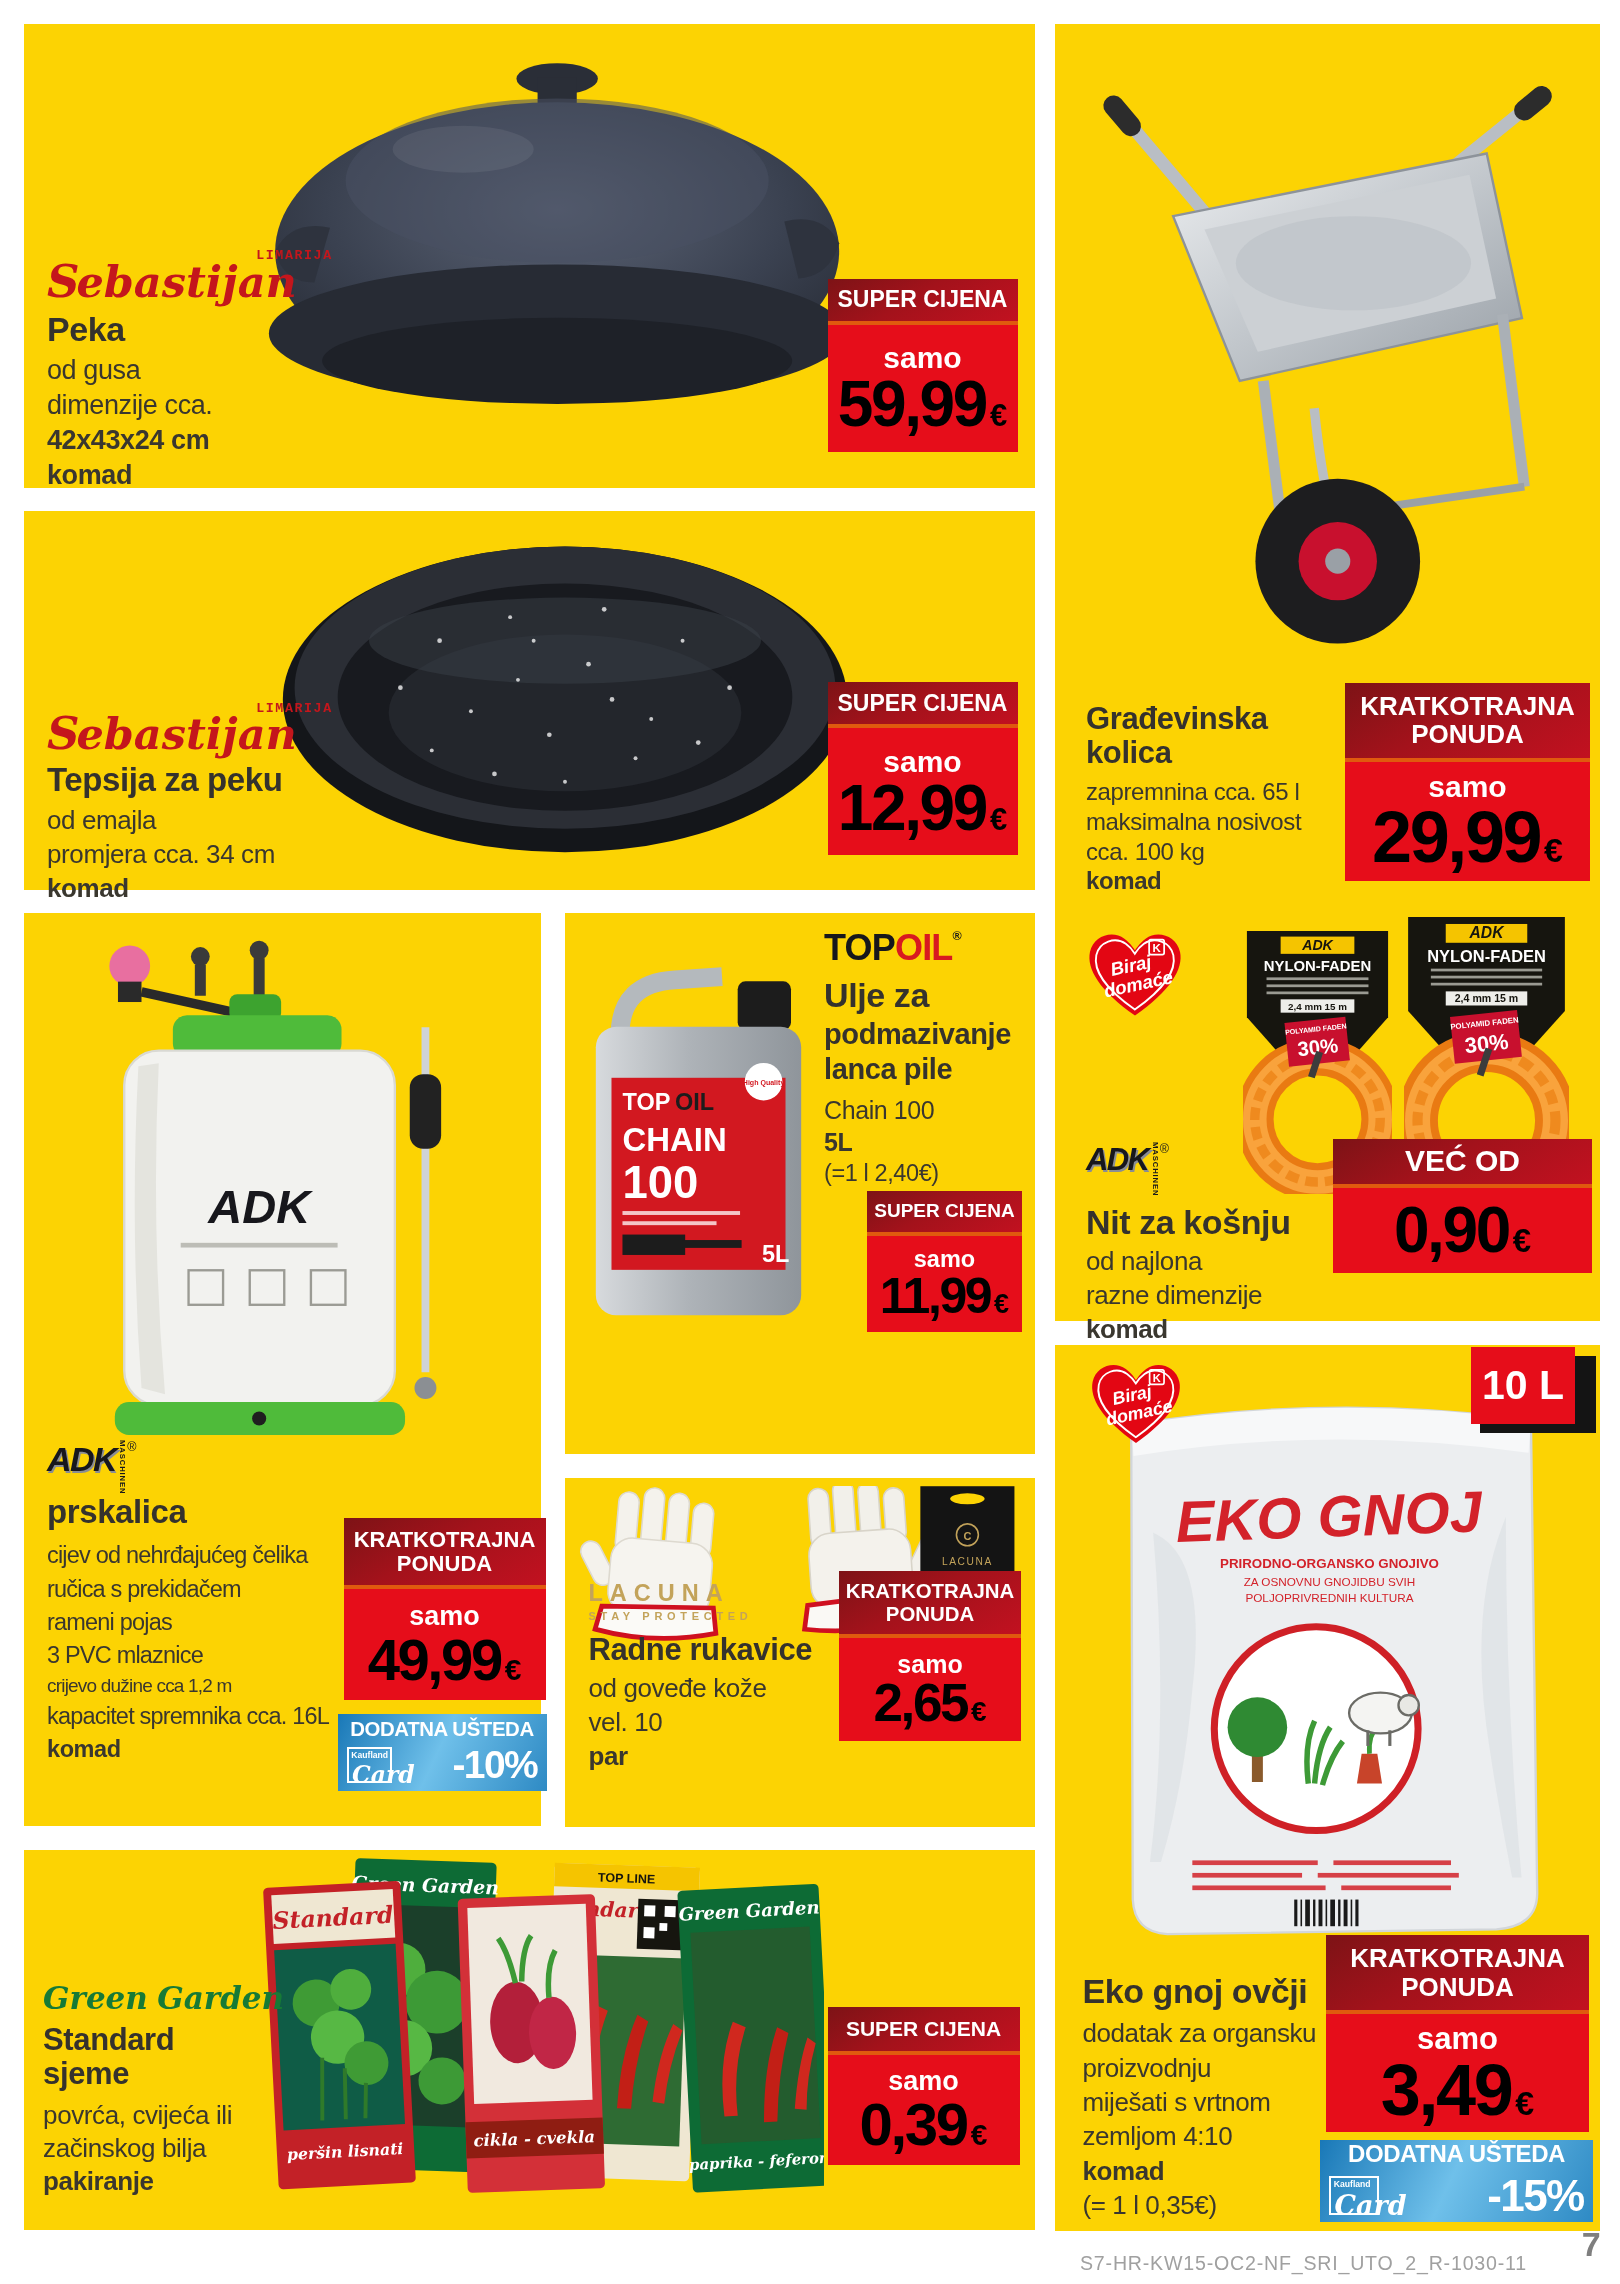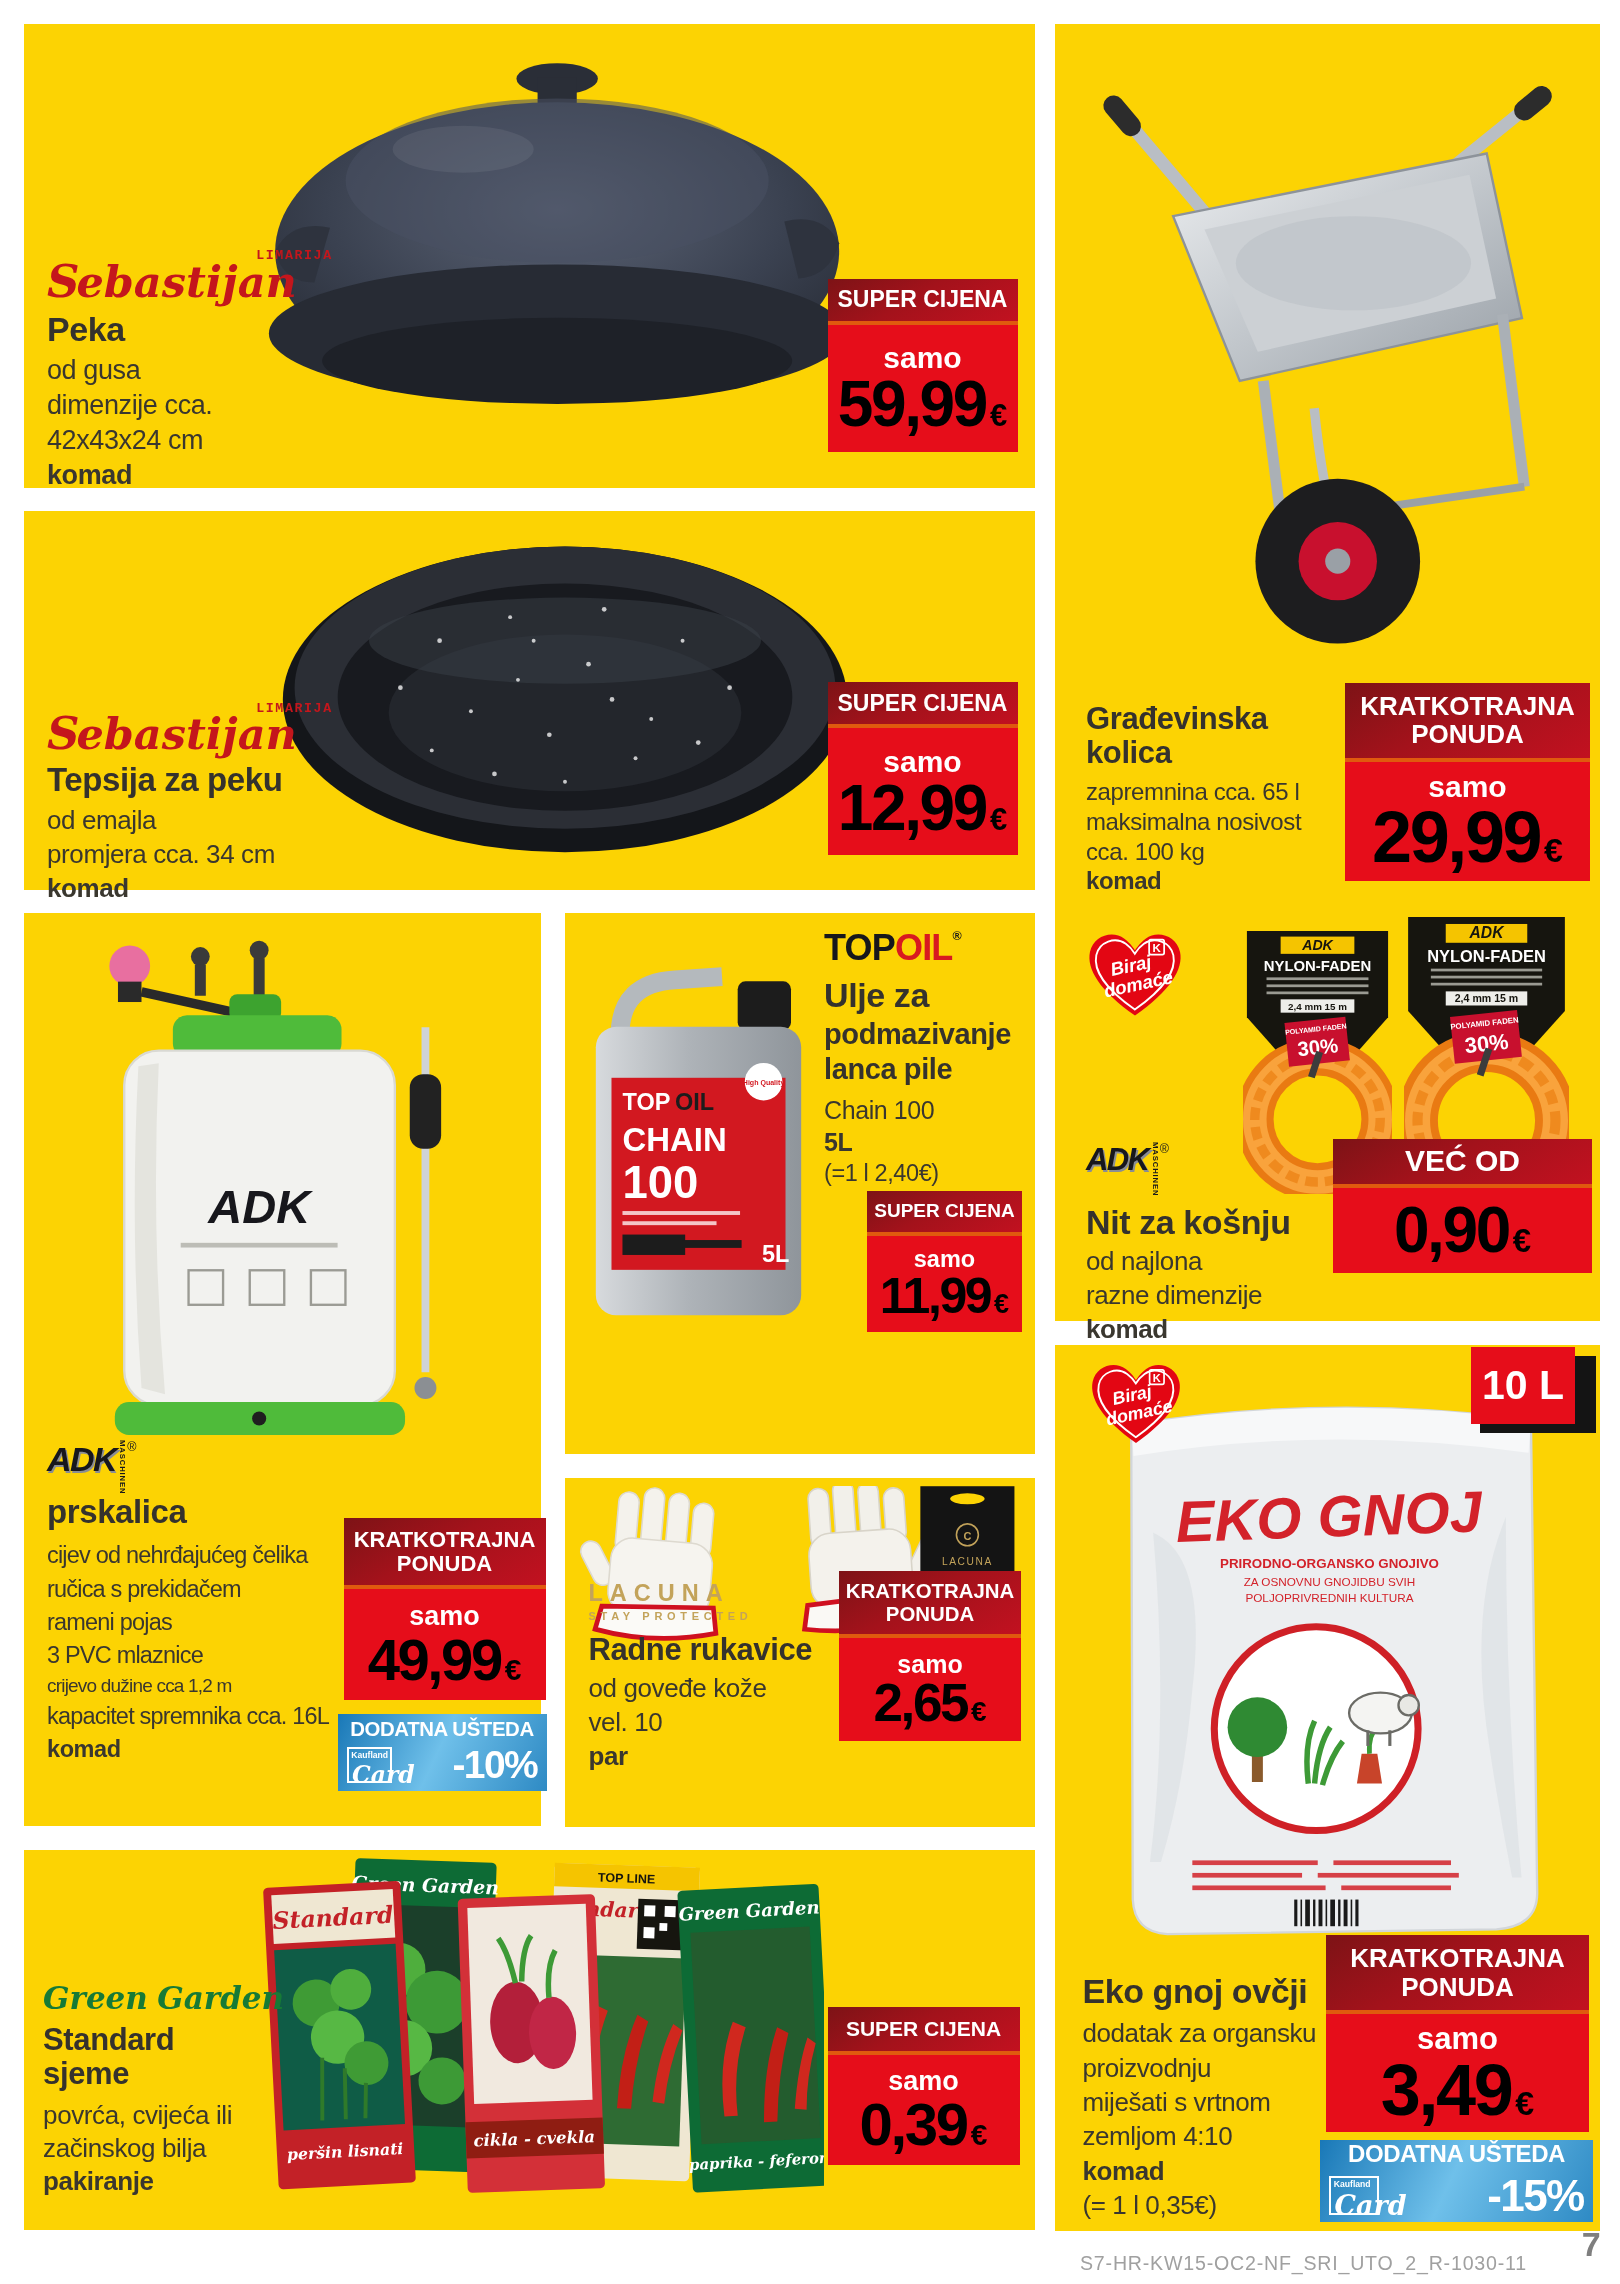--- a/index.html
+++ b/index.html
@@ -94,21 +94,21 @@
       <ellipse cx="300" cy="160" rx="90" ry="30" fill="#ffffff" opacity="0.07"></ellipse>
     </svg>
     <div class="abs" style="left:23.5px;top:235px;width:282px;">
       <div class="seb">
         <span class="s1">S</span><span class="s2">ebastijan</span>
         <span class="lim">LIMARIJA</span>
       </div>
       <div class="ptitle" style="font-size:34px;margin-top:6.3px;">Peka</div>
       <div class="dline" style="font-size:27px;margin-top:4.7px;line-height:1.3;">od gusa</div>
       <div class="dline" style="font-size:27px;line-height:1.3;">dimenzije cca.</div>
-      <div class="dline" style="font-size:27px;line-height:1.3;">42x43x24 cm</div>
+      <div class="dline" style="font-size:27px;line-height:1.3;font-weight:bold;">42x43x24 cm</div>
       <div class="dline dbold" style="font-size:27px;line-height:1.3;">komad</div>
     </div>
     <div class="pbadge" style="left:804px;top:255px;width:190px;">
       <div class="pb-hdr" style="height:42px;font-size:23px;">SUPER CIJENA</div>
       <div class="pb-body" style="height:127px;">
         <div class="pb-samo" style="font-size:30px;">samo</div>
         <div class="pb-price" style="font-size:64px;">
           <span>59,99</span>
             <span class="eur" style="font-size:31px;">€</span>
         </div>

